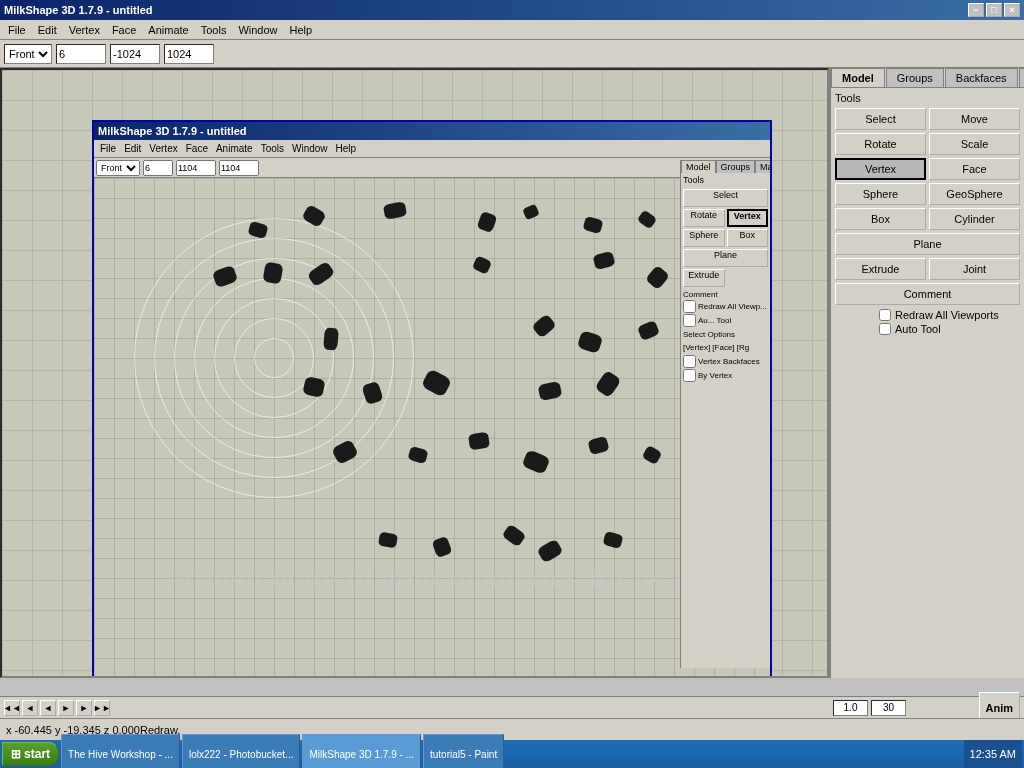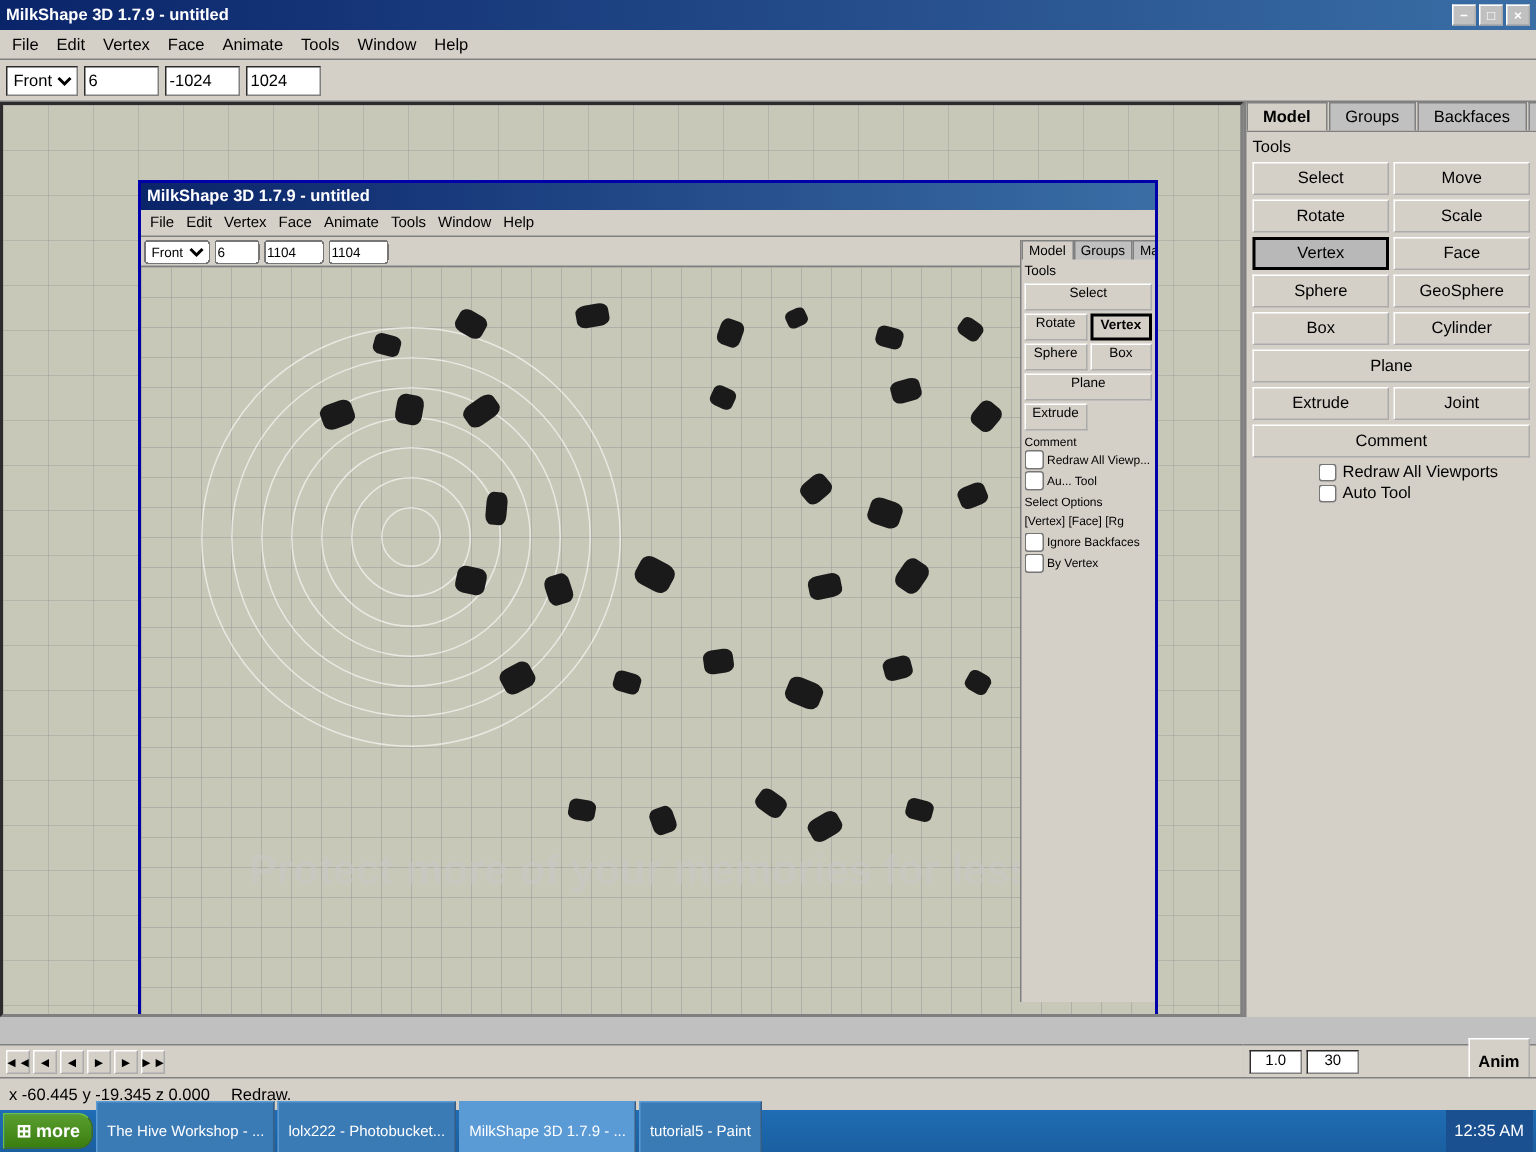--- a/index.html
+++ b/index.html
@@ -170,21 +170,21 @@
     .taskbar-right {
       margin-left: auto; display: flex; align-items: center; gap: 4px;
       background: #1a5090; padding: 12px 6px; height: 100%;
     }
     .clock { color: white; font-size: 11px; }
 
     
     .app-status-bar {
       position: absolute; bottom: 28px; left: 0; right: 0; height: 22px;
       background: #d4d0c8; border-top: 1px solid #808080;
-      display: flex; align-items: center; padding: 0 6px; gap: 14px; font-size: 11px;
+      display: flex; align-items: center; padding: 0 6px; gap: 0; font-size: 11px;
     }
 
     
     .anim-bar {
       position: absolute; bottom: 50px; right: 0; width: 195px; height: 22px;
       background: #d4d0c8; border-top: 1px solid #808080;
       display: flex; align-items: center; padding: 0 4px; gap: 3px; font-size: 11px;
     }
     .anim-input {
       width: 35px; height: 16px; background: white; border: 1px inset #808080;
@@ -357,21 +357,21 @@
             <span>Redraw All Viewp...</span>
           </div>
           <div class="inner-checkbox-row">
             <input type="checkbox" style="">
             <span>Au... Tool</span>
           </div>
           <div style="margin-top:0;font-size:8px;padding:2px;">Select Options</div>
           <div style="font-size:8px;padding:2px;">[Vertex] [Face] [Rg</div>
           <div class="inner-checkbox-row">
             <input type="checkbox" style="">
-            <span>Ignore Backfaces</span>
+            <span>Vertex Backfaces</span>
           </div>
           <div class="inner-checkbox-row">
             <input type="checkbox" style="">
             <span>By Vertex</span>
           </div>
         </div>
 
       </div>
 
     </div>
@@ -433,21 +433,21 @@
 </div>
 
 <div class="app-status-bar">
   <span>x -60.445 y -19.345 z 0.000</span>
   <span>Redraw.</span>
 </div>
 
 <div class="taskbar">
   <button class="start-btn">
     <span>⊞</span>
-    <span>more</span>
+    <span>start</span>
   </button>
   <button class="taskbar-btn">The Hive Workshop - ...</button>
   <button class="taskbar-btn">lolx222 - Photobucket...</button>
   <button class="taskbar-btn active">MilkShape 3D 1.7.9 - ...</button>
   <button class="taskbar-btn">tutorial5 - Paint</button>
   <div class="taskbar-right">
     <span class="clock">12:35 AM</span>
   </div>
 </div>
 

